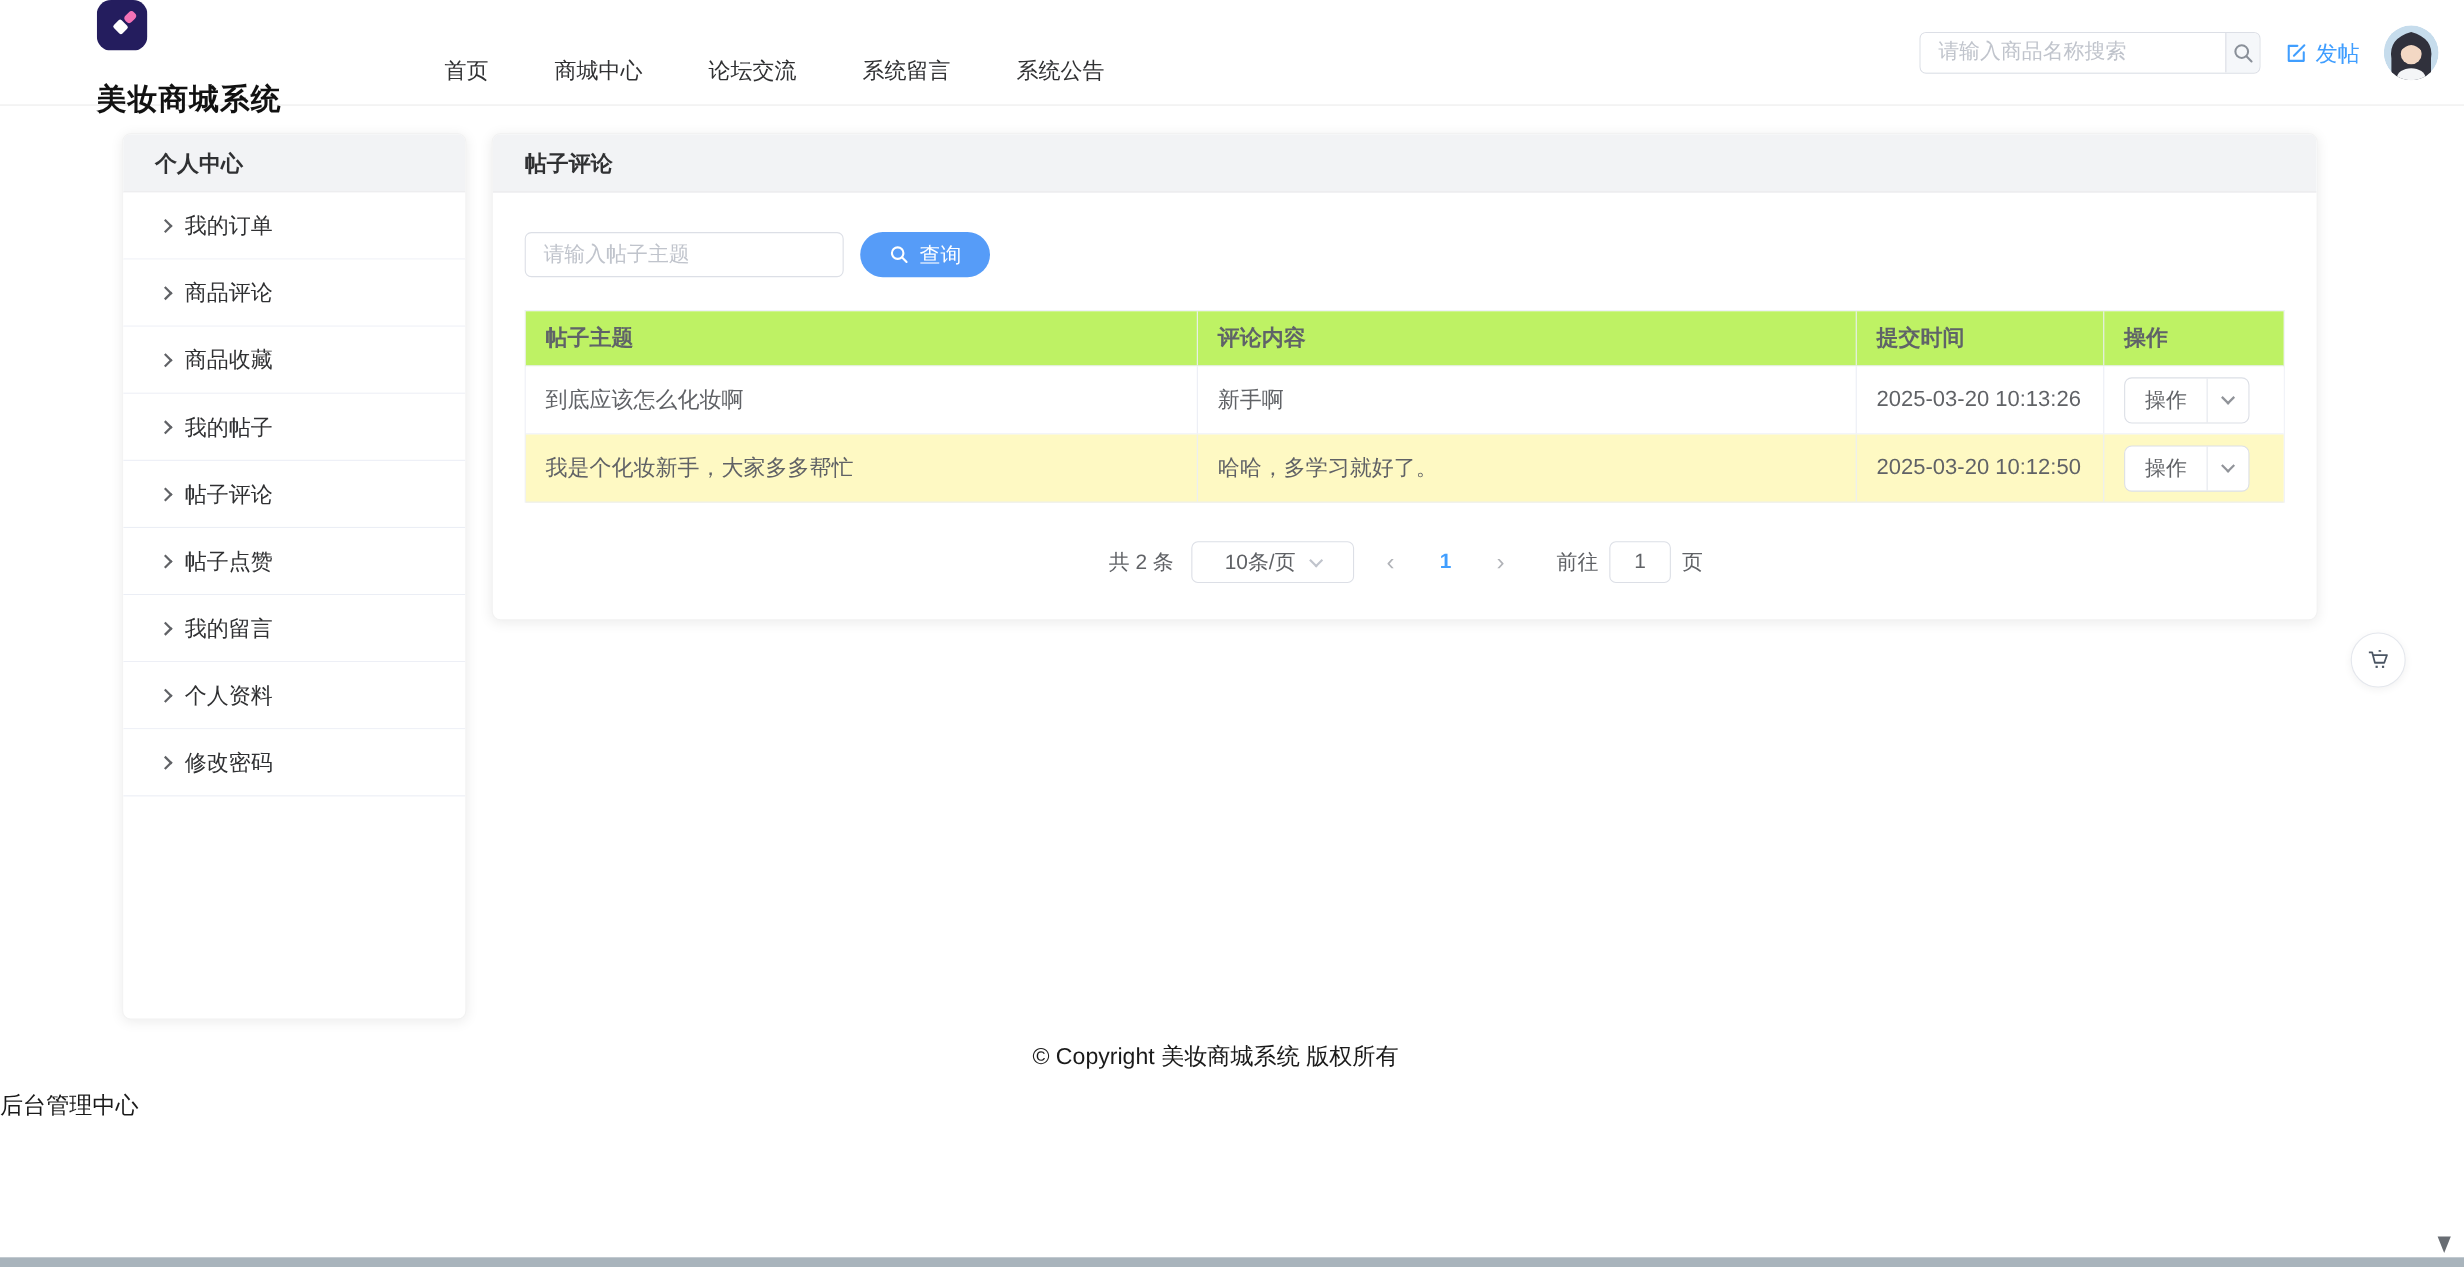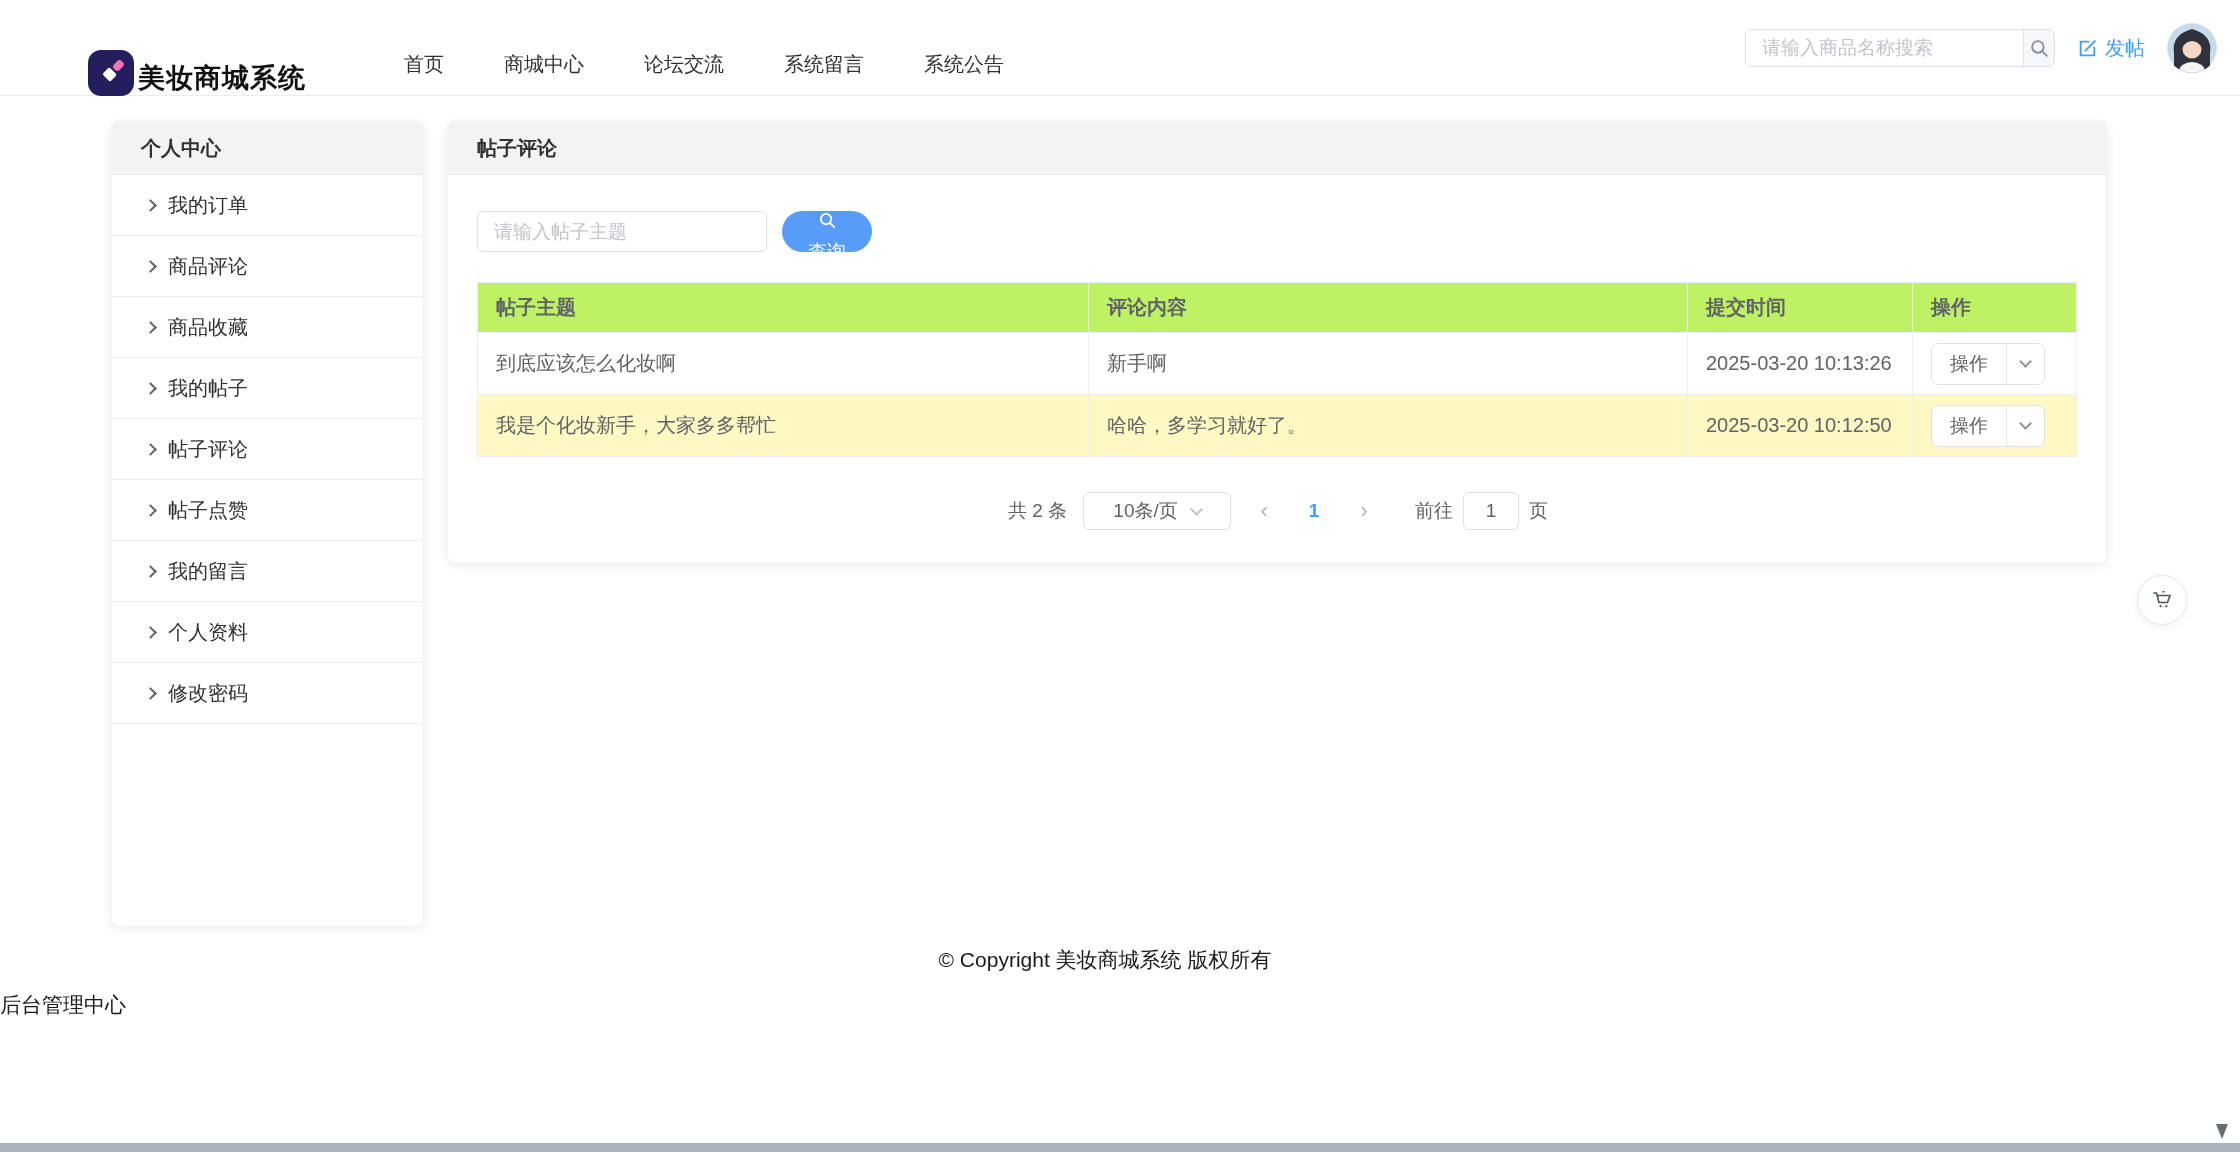--- a/index.html
+++ b/index.html
@@ -5,21 +5,21 @@
   * { margin:0; padding:0; box-sizing:border-box; }
   body { background:#fff; }
   .screen {
     position:relative; width:2240px; height:1152px; overflow:hidden;
     background:#ffffff; font-family:"Liberation Sans","DejaVu Sans",sans-serif;
     color:#303133;
   }
   
   .navbar { position:absolute; top:0; left:0; width:2240px; height:96px;
     background:#fff; border-bottom:1px solid #ececec; }
-  .brand { position:absolute; left:88px; top:0; height:96px; display:flex; align-items:flex-end; gap:4px; cursor:pointer; }
+  .brand { position:absolute; left:88px; top:0; height:96px; display:flex; align-items:flex-start; gap:26px; cursor:pointer;flex-direction:column; }
   .brand-title { font-size:27px; font-weight:bold; color:#111; letter-spacing:1px; }
   .nav-menu { position:absolute; left:404px; top:0; height:96px; display:flex; align-items:center; gap:60px;margin-top:16px; }
   .nav-item { font-size:20px; color:#303133; cursor:pointer; white-space:nowrap; }
   .nav-right { position:absolute; right:23px; top:0; height:96px; display:flex; align-items:center; gap:22px; }
   .search-group { display:flex; width:310px; height:38px; border:1px solid #dcdfe6; border-radius:6px; overflow:hidden; background:#fff; }
   .search-group input { flex:1; border:none; outline:none; padding:0 16px; font-size:19px; color:#606266;
     font-family:"Liberation Sans","DejaVu Sans",sans-serif; }
   .search-group input::placeholder { color:#c0c4cc; }
   .search-btn { width:68px; display:flex; align-items:center; justify-content:center;
     background:#f5f7fa; border-left:1px solid #dcdfe6; cursor:pointer; }
@@ -37,21 +37,21 @@
     transform:rotate(45deg); flex:0 0 auto; }
   .main-card { left:447px; top:121px; width:1660px; height:443px; }
   
   .query-row { position:absolute; left:29px; top:89px; display:flex; align-items:center; gap:15px; }
   .topic-input { width:290px; height:41px; border:1px solid #dcdfe6; border-radius:6px;
     padding:14px 16px; font-size:19px; color:#606266; outline:none;
     font-family:"Liberation Sans","DejaVu Sans",sans-serif; }
   .topic-input::placeholder { color:#c0c4cc; }
   .query-btn { height:41px; padding:0 26px; border:none; border-radius:21px; background:#569cf8;
     color:#fff; font-size:19px; display:flex; align-items:center; gap:9px; cursor:pointer;
-    font-family:"Liberation Sans","DejaVu Sans",sans-serif;flex-direction:column; }
+    font-family:"Liberation Sans","DejaVu Sans",sans-serif; }
   
   .table { position:absolute; left:29px; top:160px; width:1600px; border-top:1px solid #ebeef5;
     border-left:1px solid #ebeef5; border-right:1px solid #ebeef5; font-size:20px; }
   .t-row { display:grid; grid-template-columns:611px 599px 225px 165px; border-bottom:1px solid #ebeef5; }
   .t-head { background:#bef264; height:50px; }
   .t-head .t-cell { font-weight:bold; color:#5f6368; }
   .t-body-row { height:62px; background:#fff; }
   .t-body-row.striped { background:#fef9c3; }
   .t-cell { display:flex; align-items:center; padding-left:18px; color:#606266;
     border-right:1px solid #ebeef5; overflow:hidden; white-space:nowrap; }

